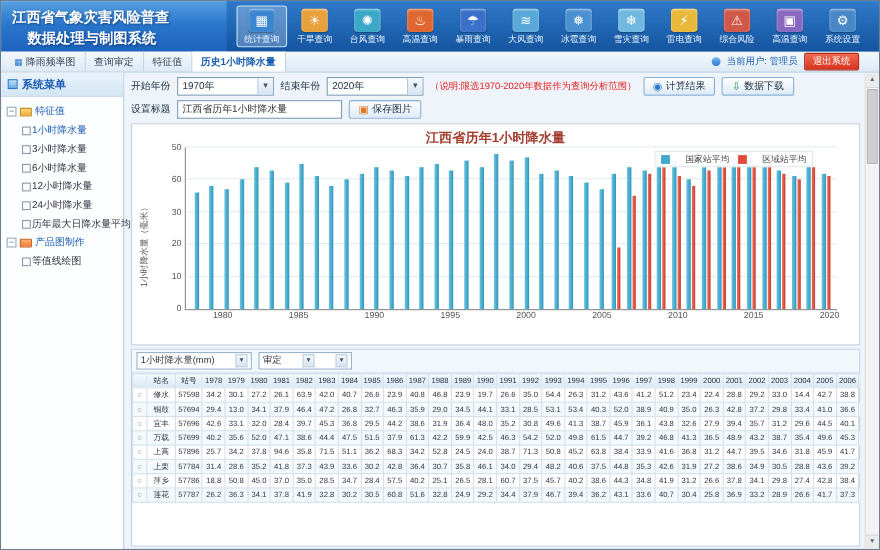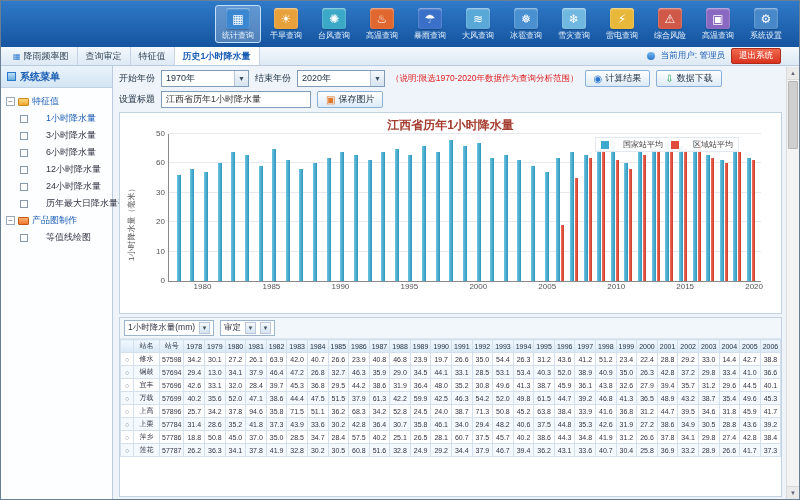--- a/index.html
+++ b/index.html
@@ -31,21 +31,21 @@
   
   .main{flex:1;display:flex;overflow:hidden;}
   .sidebar{width:112px;background:#fdfeff;border-right:1px solid #b9cbdd;display:flex;flex-direction:column;flex:0 0 auto;}
   .side-title{height:22px;background:linear-gradient(#eaf3fb,#d3e5f4);border-bottom:1px solid #c0d2e4;color:#1a5db4;font-weight:bold;font-size:10px;display:flex;align-items:center;gap:4px;padding:0 6px;flex:0 0 auto;}
   .side-title .menu-ic{width:9px;height:9px;border:1px solid #2a77cd;background:linear-gradient(#bfe0f8,#6aaede);}
   .tree{padding:5px 3px;font-size:9px;color:#333;}
   .tree-parent{display:flex;align-items:center;gap:3px;padding:2px;color:#1a5db4;cursor:pointer;white-space:nowrap;}
   .expander{width:9px;height:9px;border:1px solid #9aaabb;display:flex;align-items:center;justify-content:center;font-size:8px;line-height:1;color:#567;background:#fff;flex:0 0 auto;}
   .folder{width:11px;height:8px;background:linear-gradient(#ffd77a,#f0a830);border:1px solid #c88a20;border-radius:1px;flex:0 0 auto;}
   .folder.orange{background:linear-gradient(#ffb070,#f07830);border-color:#c05818;}
-  .tree-child{display:flex;align-items:center;gap:18px;padding:2px 2px 2px 16px;cursor:pointer;white-space:nowrap;color:#334;}
+  .tree-child{display:flex;align-items:center;gap:1px;padding:2px 2px 2px 16px;cursor:pointer;white-space:nowrap;color:#334;}
   .tree-child.selected{color:#1a5db4;}
   .cbx{width:8px;height:8px;border:1px solid #8899aa;background:#fff;flex:0 0 auto;}
 
   
   .content{flex:1;display:flex;flex-direction:column;padding:4px 17px 2px 6px;overflow:hidden;}
   .toolbar-row{display:flex;align-items:center;gap:6px;font-size:9px;color:#234;margin-bottom:4px;flex:0 0 auto;}
   .select-box{min-width:88px;height:17px;border:1px solid #7f9db9;background:#fff;display:flex;align-items:center;justify-content:space-between;padding-left:4px;cursor:pointer;}
   .select-arrow{width:14px;height:15px;background:linear-gradient(#f4f8fc,#d6e4f2);border-left:1px solid #b8c8da;display:flex;align-items:center;justify-content:center;font-size:7px;color:#456;}
   .note{color:#e02020;font-size:8.5px;white-space:nowrap;}
   .tool-btn{display:flex;align-items:center;gap:3px;border:1px solid #8ab0d8;background:linear-gradient(#fefefe,#dcebf8);border-radius:2px;padding:0 8px;height:17px;font-size:9px;color:#234;cursor:pointer;white-space:nowrap;}
@@ -69,21 +69,21 @@
   .bar-blue{background:linear-gradient(90deg,#6cc5e0,#2f96bd);}
   .bar-red{width:3px;background:linear-gradient(90deg,#f07060,#cc3a28);}
   .xaxis{position:relative;height:11px;margin-left:34px;margin-right:6px;font-size:8px;color:#555;}
   .xtick{position:absolute;transform:translateX(-50%);white-space:nowrap;}
   .xlabel{text-align:center;font-size:8.5px;color:#555;height:11px;}
   .ylabel{position:absolute;left:6px;top:148px;transform:rotate(-90deg);transform-origin:left top;font-size:8px;color:#555;white-space:nowrap;}
 
   
   .table-panel{flex:1;margin-top:3px;background:#fff;border:1px solid #c3d2e0;display:flex;flex-direction:column;overflow:hidden;}
   .table-toolbar{flex:0 0 auto;height:21px;display:flex;align-items:center;gap:6px;padding:2px 4px;background:#f2f7fc;border-bottom:1px solid #dbe6f1;font-size:8.5px;color:#334;}
-  .filter-box{border:1px solid #9ab4cc;background:#fff;height:16px;display:flex;align-items:center;gap:4px;padding:0 3px;cursor:pointer;}
+  .filter-box{border:1px solid #9ab4cc;background:#fff;height:16px;display:flex;align-items:center;gap:19px;padding:0 3px;cursor:pointer;}
   .filter-box .arrow{background:linear-gradient(#f4f8fc,#d6e4f2);border:1px solid #b8c8da;width:11px;height:12px;display:flex;align-items:center;justify-content:center;font-size:6px;color:#456;}
   .table-scroll{flex:1;overflow:auto;}
   table{border-collapse:collapse;font-size:7px;color:#334;}
   th,td{border:1px solid #d4e0ec;padding:1px 2px;text-align:center;white-space:nowrap;min-width:19px;}
   thead th{background:linear-gradient(#f2f8fd,#d9e8f6);font-weight:normal;color:#234;position:sticky;top:0;}
   tbody tr:nth-child(even){background:#f3f9fd;}
   td.name-cell{min-width:26px;}
   td.radio-cell,th.radio-col{min-width:13px;color:#789;font-size:7px;}
   .table-scroll::-webkit-scrollbar{width:11px;height:11px;}
   .table-scroll::-webkit-scrollbar-track{background:#f1f1f1;}
@@ -94,20 +94,24 @@
   .sb-btn{height:13px;display:flex;align-items:center;justify-content:center;font-size:6px;color:#667;background:#eaeaea;border-bottom:1px solid #d8d8d8;flex:0 0 auto;}
   .sb-btn.bottom{margin-top:auto;border-top:1px solid #d8d8d8;border-bottom:none;}
   .sb-thumb{height:68px;margin:1px;background:#cfcfcf;border:1px solid #b5b5b5;border-radius:1px;flex:0 0 auto;}
 </style>
 </head>
 <body>
 
 <div class="window">
 
   <div class="header">
+    <div class="title-block">
+      <div>江西省气象灾害风险普查</div>
+      <div class="t2">数据处理与制图系统</div>
+    </div>
     <div class="top-nav">
         <div class="nav-item active">
           <div class="nav-icon" style="background:linear-gradient(#3b86d0,#3b86d0)">▦</div>
           <div class="nav-label">统计查询</div>
         </div>
         <div class="nav-item">
           <div class="nav-icon" style="background:linear-gradient(#e8a03a,#e8a03a)">☀</div>
           <div class="nav-label">干旱查询</div>
         </div>
         <div class="nav-item">

